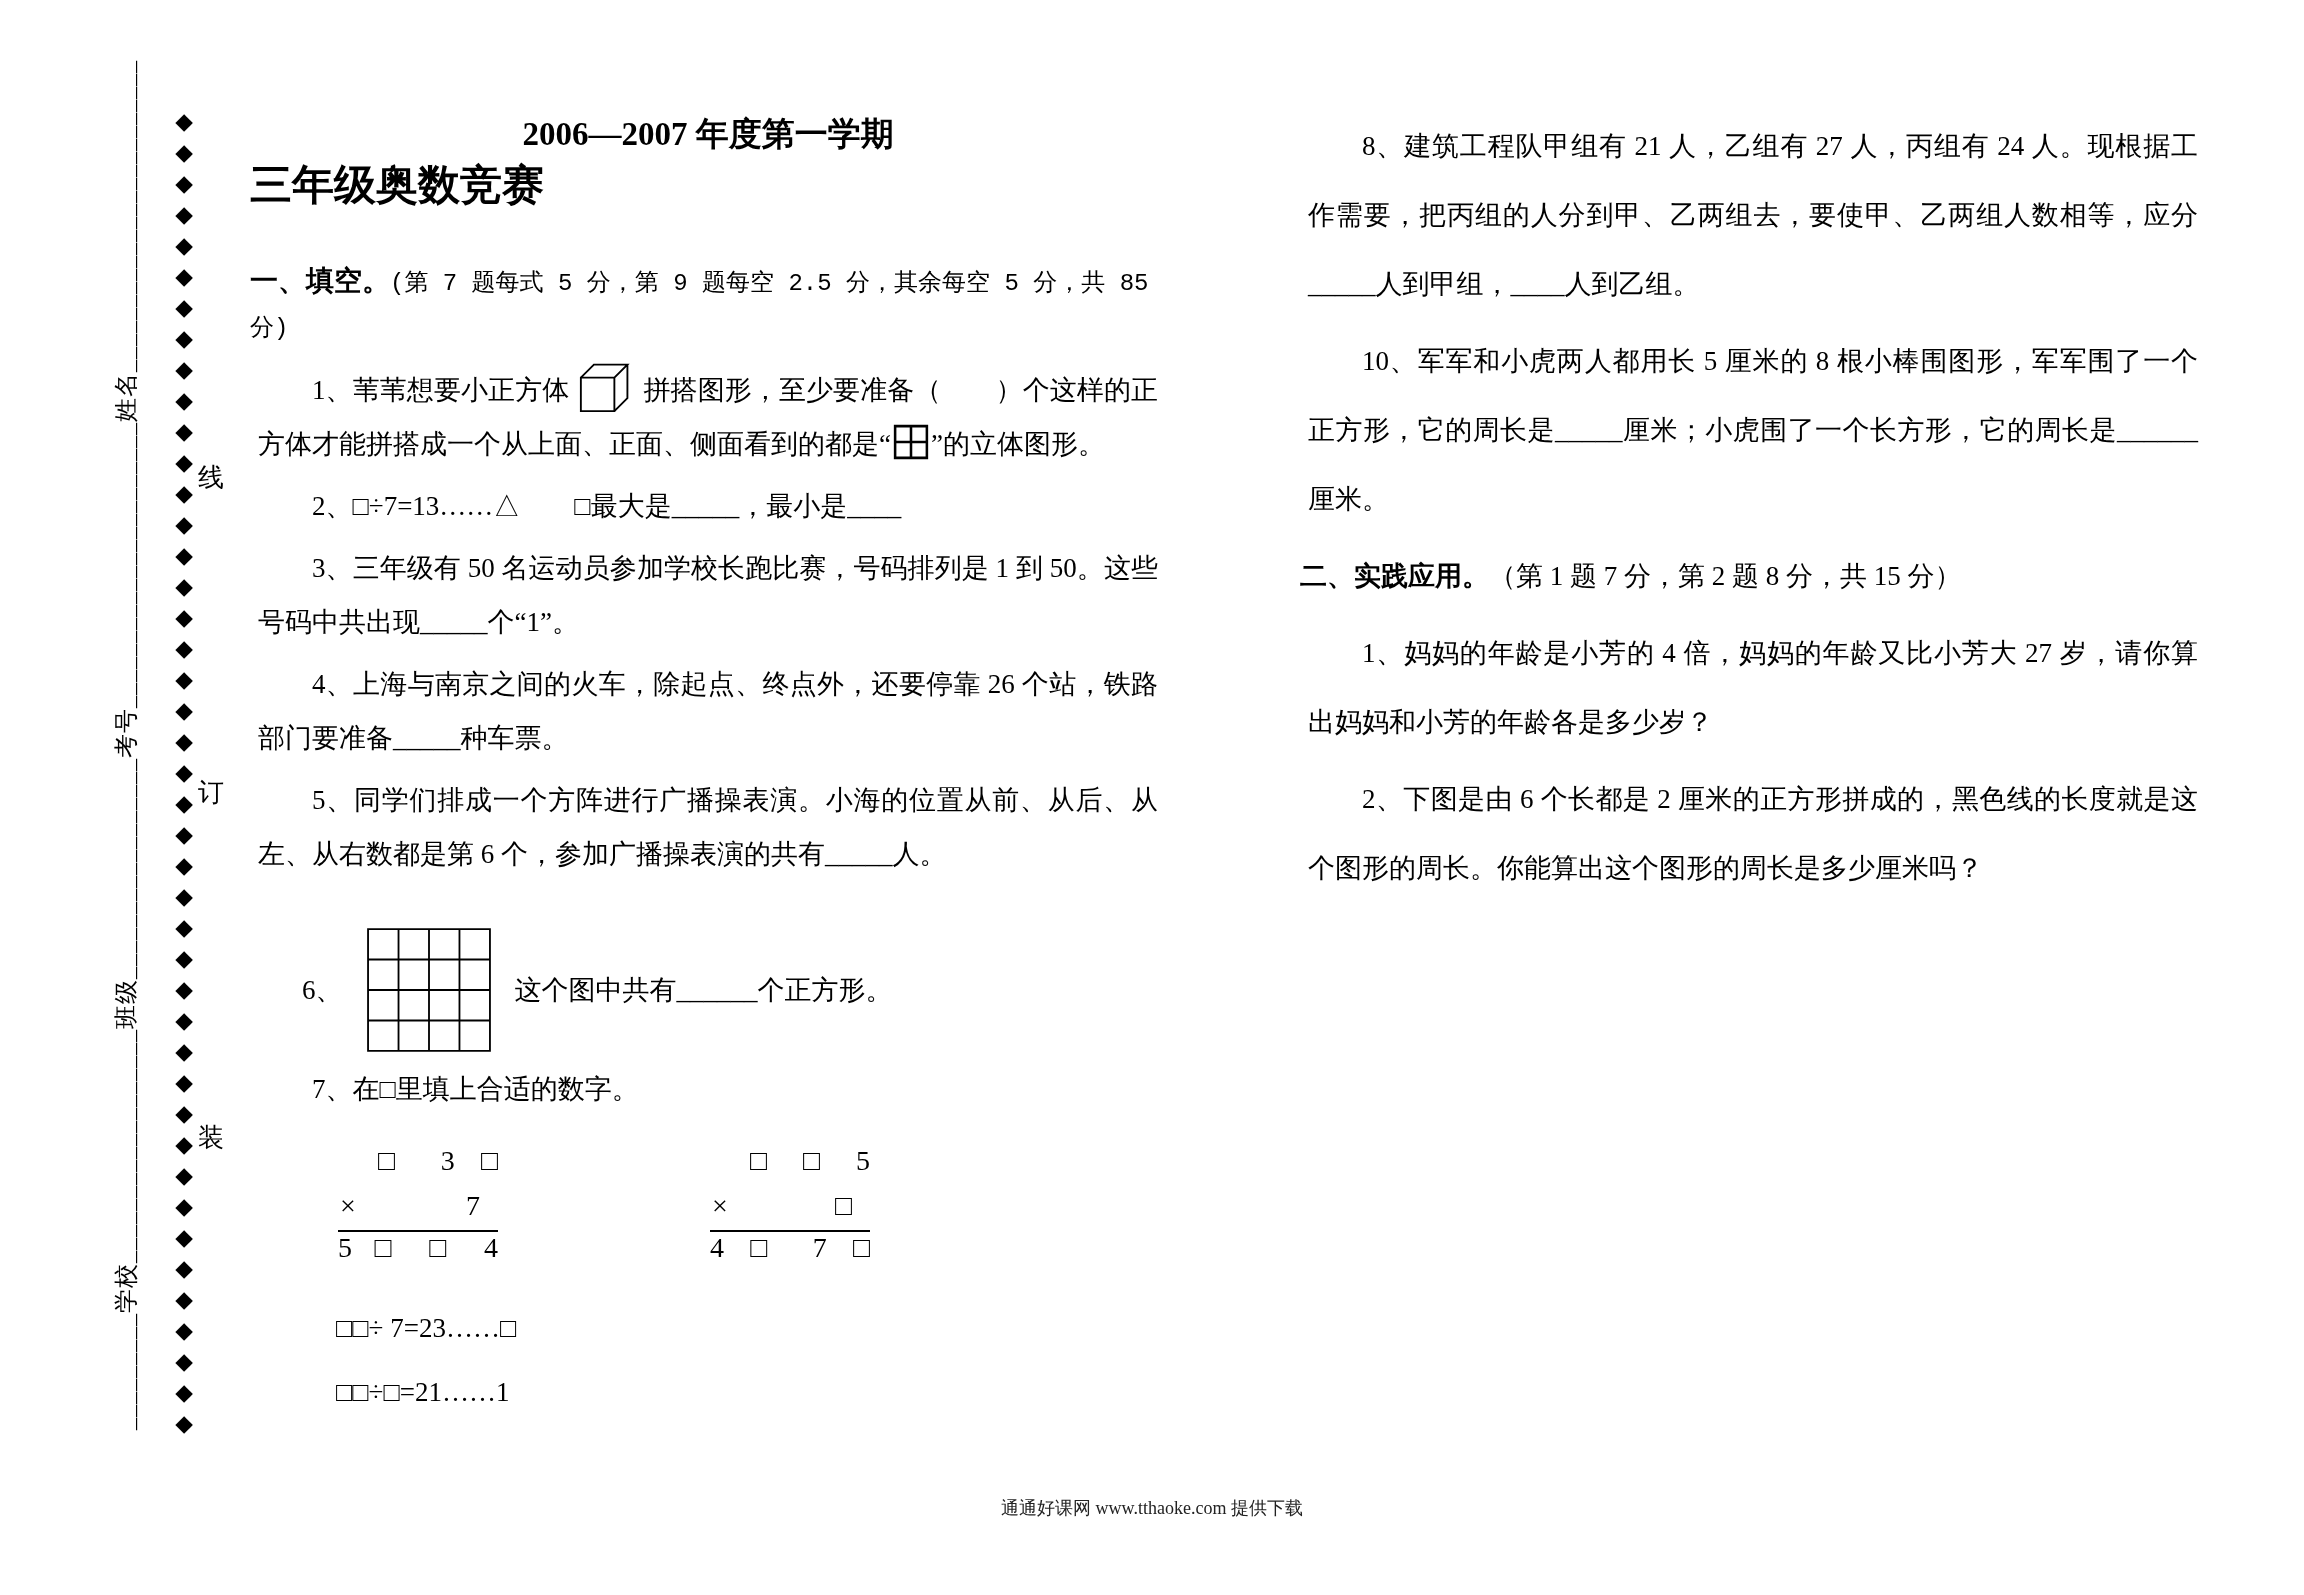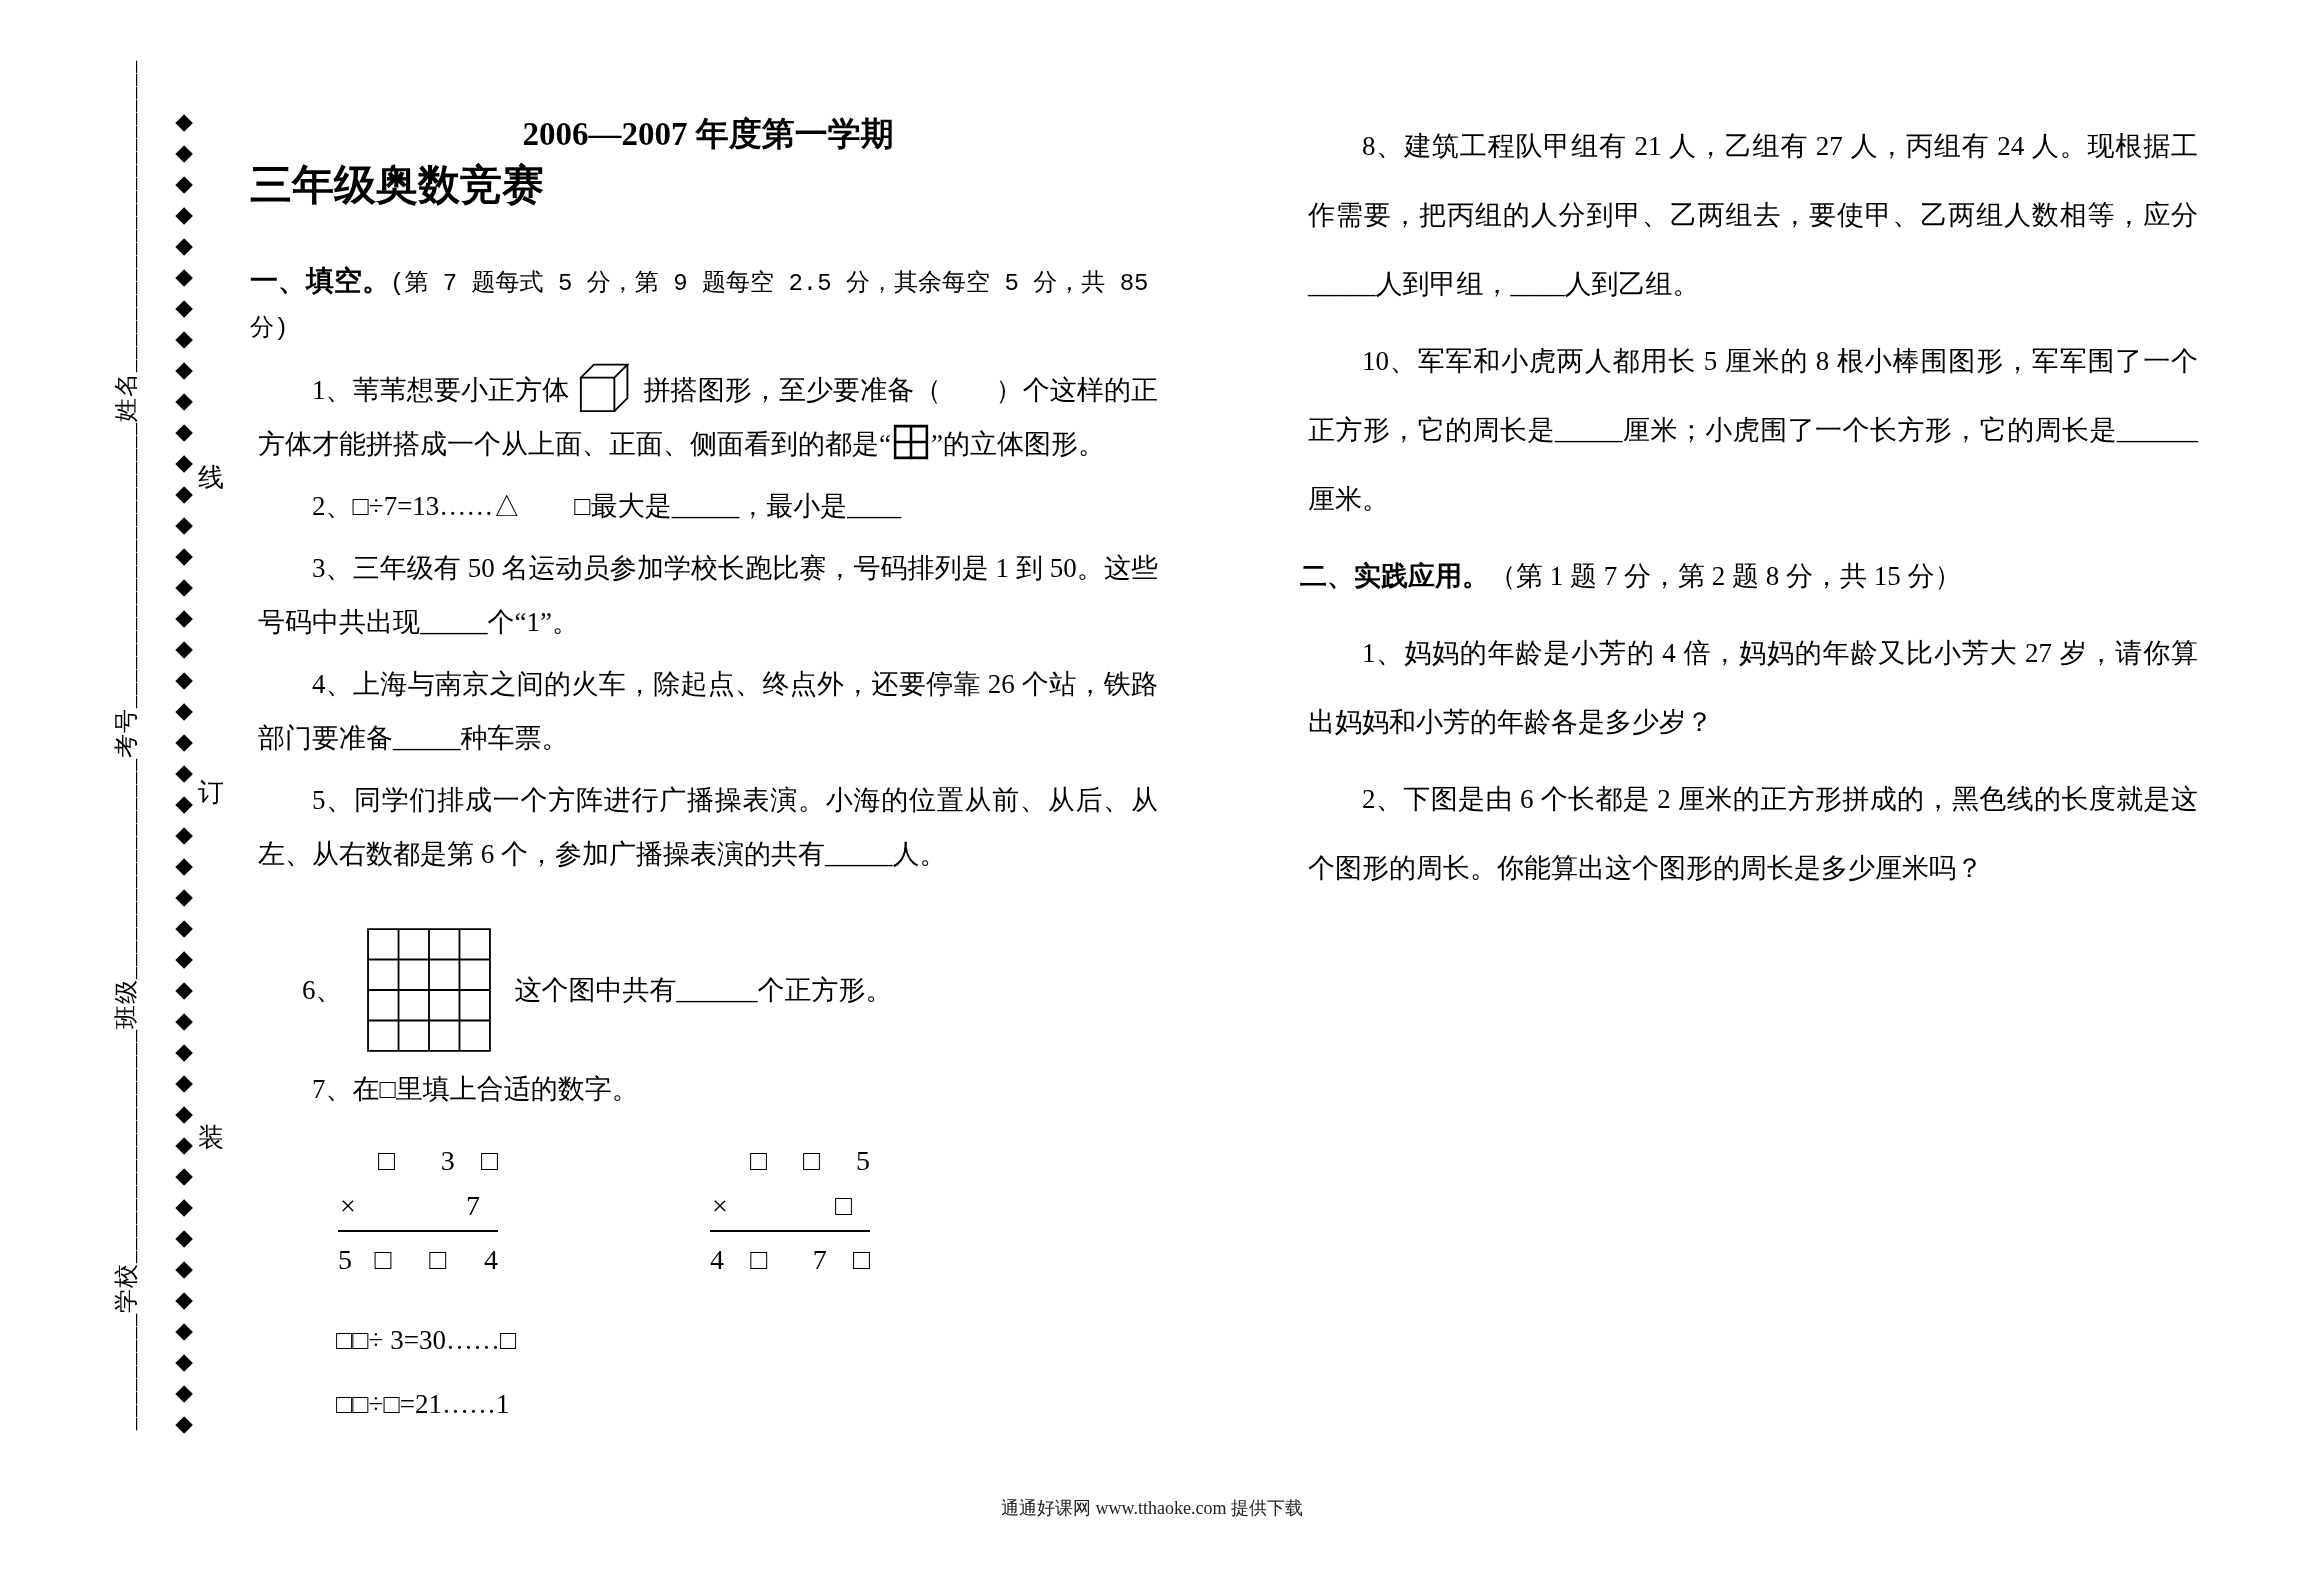--- a/index.html
+++ b/index.html
@@ -60,21 +60,21 @@
   .q6-row { display: flex; align-items: center; margin: 45px 0 0 52px; gap: 22px; }
   .grid-svg { width: 128px; height: 128px; flex: 0 0 auto; }
 
   .q7 { margin-top: 110px; }
 
   .mult-wrap { display: flex; margin: 24px 0 0 88px; gap: 212px; }
   .mult { width: 160px; font-size: 28px; }
   .m-top { padding-left: 40px; text-align: justify; text-align-last: justify; line-height: 42px; }
   .m-mid { display: flex; justify-content: space-between; border-bottom: 2.5px solid #000; padding: 8px 4px 8px 2px; }
   .m-mid .factor { margin-right: 14px; }
-  .m-bot { text-align: justify; text-align-last: justify; padding-top: 12px; }
+  .m-bot { text-align: justify; text-align-last: justify; }
 
   .div-eq { margin: 44px 0 0 86px; line-height: 40px; font-size: 27px; }
   .div-eq2 { margin-top: 24px; }
 
   .sec2-head { line-height: 69px; font-size: 27px; }
   .sec2-head .main { font-weight: bold; }
   .p2 { margin-top: 118px; }
 
   .footer {
     position: absolute;
@@ -180,21 +180,21 @@
       <div class="mult">
         <div class="m-top">□ □ 5</div>
         <div class="m-mid">
           <span>×</span>
           <span class="factor">□</span>
         </div>
         <div class="m-bot">4 □ 7 □</div>
       </div>
     </div>
 
-    <p class="div-eq">□□÷ 3=30……□</p>
+    <p class="div-eq">□□÷ 7=23……□</p>
     <p class="div-eq div-eq2">□□÷□=21……1</p>
   </div>
 
   <div class="col-right">
     <p class="para">8、建筑工程队甲组有 21 人，乙组有 27 人，丙组有 24 人。现根据工作需要，把丙组的人分到甲、乙两组去，要使甲、乙两组人数相等，应分_____人到甲组，____人到乙组。</p>
     <p class="para">10、军军和小虎两人都用长 5 厘米的 8 根小棒围图形，军军围了一个正方形，它的周长是_____厘米；小虎围了一个长方形，它的周长是______厘米。</p>
 
     <div class="sec2-head">
       <span class="main">二、实践应用。</span><span>（第 1 题 7 分，第 2 题 8 分，共 15 分）</span>
     </div>

